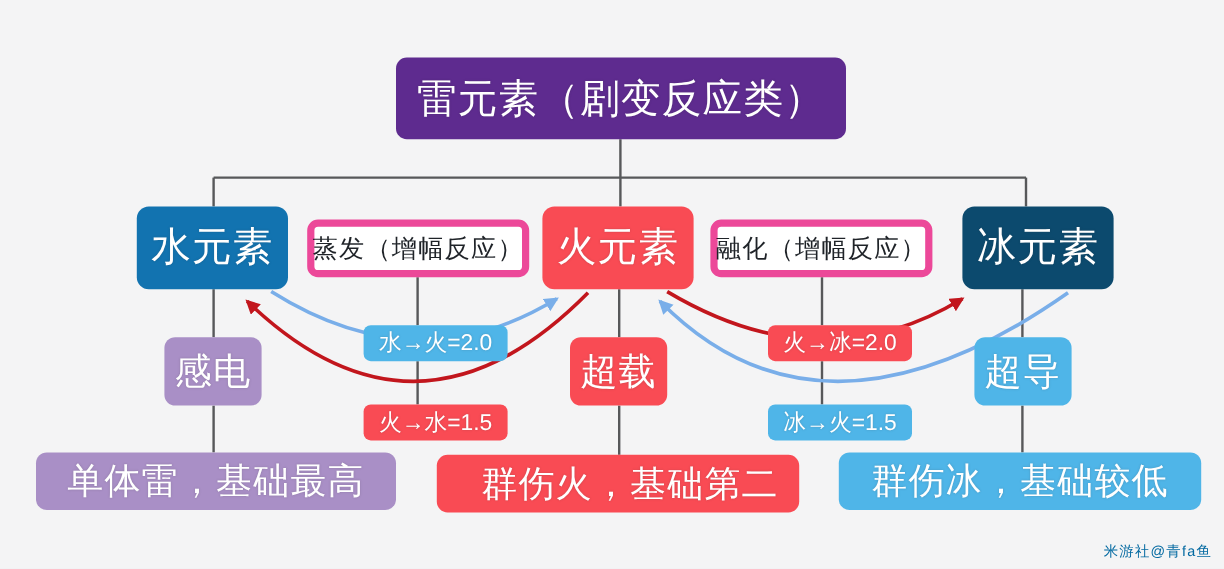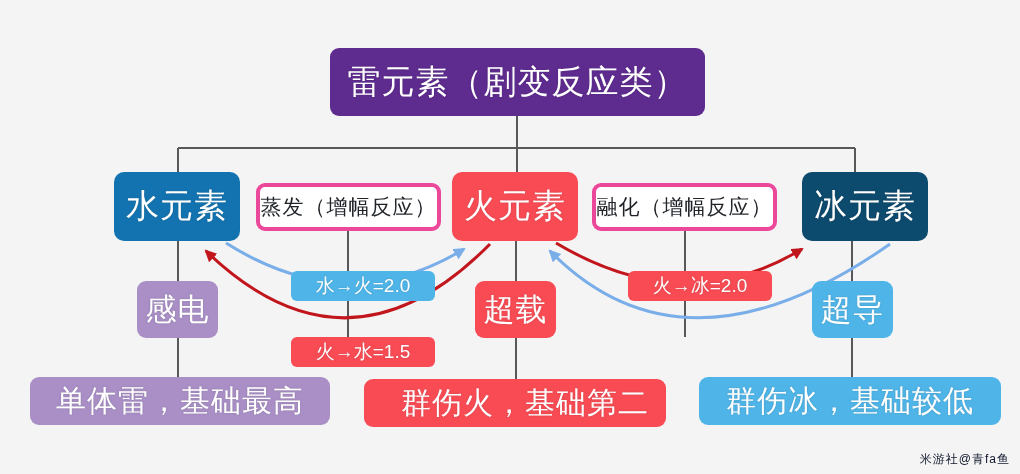--- a/index.html
+++ b/index.html
@@ -28,46 +28,46 @@
     white-space:nowrap;
   }
   
   .root{left:330px;top:48px;width:375px;height:68px;background:#5e2b8f;border-radius:9px;font-size:33px;}
   
   .elem{width:126px;height:69px;border-radius:10px;font-size:33px;top:172px;}
   .hydro{left:114px;background:#1273b0;}
   .pyro{left:452px;background:#f94b54;}
   .cryo{left:802px;background:#0c4a6e;}
   
-  .amp{top:183px;width:185px;height:48px;background:#ffffff;border:4px solid #ec4899;border-radius:9px;
+  .amp{top:183px;width:185px;height:48px;background:#ffffff;border:6px solid #ec4899;border-radius:9px;
        color:#1f2328;font-size:21px;text-shadow:none;}
   .vap{left:256px;}
   .melt{left:592px;}
   
   .reaction{top:281px;width:81px;height:57px;border-radius:9px;font-size:31px;}
   .ec{left:137px;background:#a98fc6;}
   .ol{left:475px;background:#f94b54;}
   .sc{left:812px;background:#4fb5e8;}
   
-  .chip{width:144px;height:30px;border-radius:6px;font-size:19px;letter-spacing:0;}
+  .chip{width:120px;height:30px;border-radius:6px;font-size:19px;letter-spacing:0;margin-left:12px;}
   .chip.blue{background:#4fb5e8;}
   .chip.red{background:#f94b54;}
   .m1{left:291px;top:271px;}
   .m2{left:291px;top:337px;}
   .m3{left:628px;top:271px;}
   .m4{left:628px;top:337px;}
   
   .note{height:48px;border-radius:9px;font-size:30px;}
   .n1{left:30px;top:377px;width:300px;background:#a98fc6;}
   .n2{left:364px;top:379px;width:302px;background:#f94b54;padding-left:20px;}
   .n3{left:699px;top:377px;width:302px;background:#4fb5e8;}
   
   .watermark{
     position:absolute;right:10px;bottom:6px;
-    font-size:12px;color:#0f172a;font-weight:normal;
+    font-size:12px;color:#0369a1;font-weight:normal;
     letter-spacing:1px;
   }
 </style>
 </head>
 <body>
 
 <div class="canvas">
 
   <svg class="wires" viewBox="0 0 1020 474" xmlns="http://www.w3.org/2000/svg">
     <defs>
@@ -111,20 +111,21 @@
   <div class="node amp melt">融化（增幅反应）</div>
   <div class="node elem cryo">冰元素</div>
 
   <div class="node reaction ec">感电</div>
   <div class="node reaction ol">超载</div>
   <div class="node reaction sc">超导</div>
 
   <div class="node chip blue m1">水→火=2.0</div>
   <div class="node chip red m2">火→水=1.5</div>
   <div class="node chip red m3">火→冰=2.0</div>
+  <div class="node chip blue m4">冰→火=1.5</div>
 
   <div class="node note n1">单体雷，基础最高</div>
   <div class="node note n2">群伤火，基础第二</div>
   <div class="node note n3">群伤冰，基础较低</div>
 
   <div class="watermark">米游社@青fa鱼</div>
 
 </div>
 
 </body></html>

